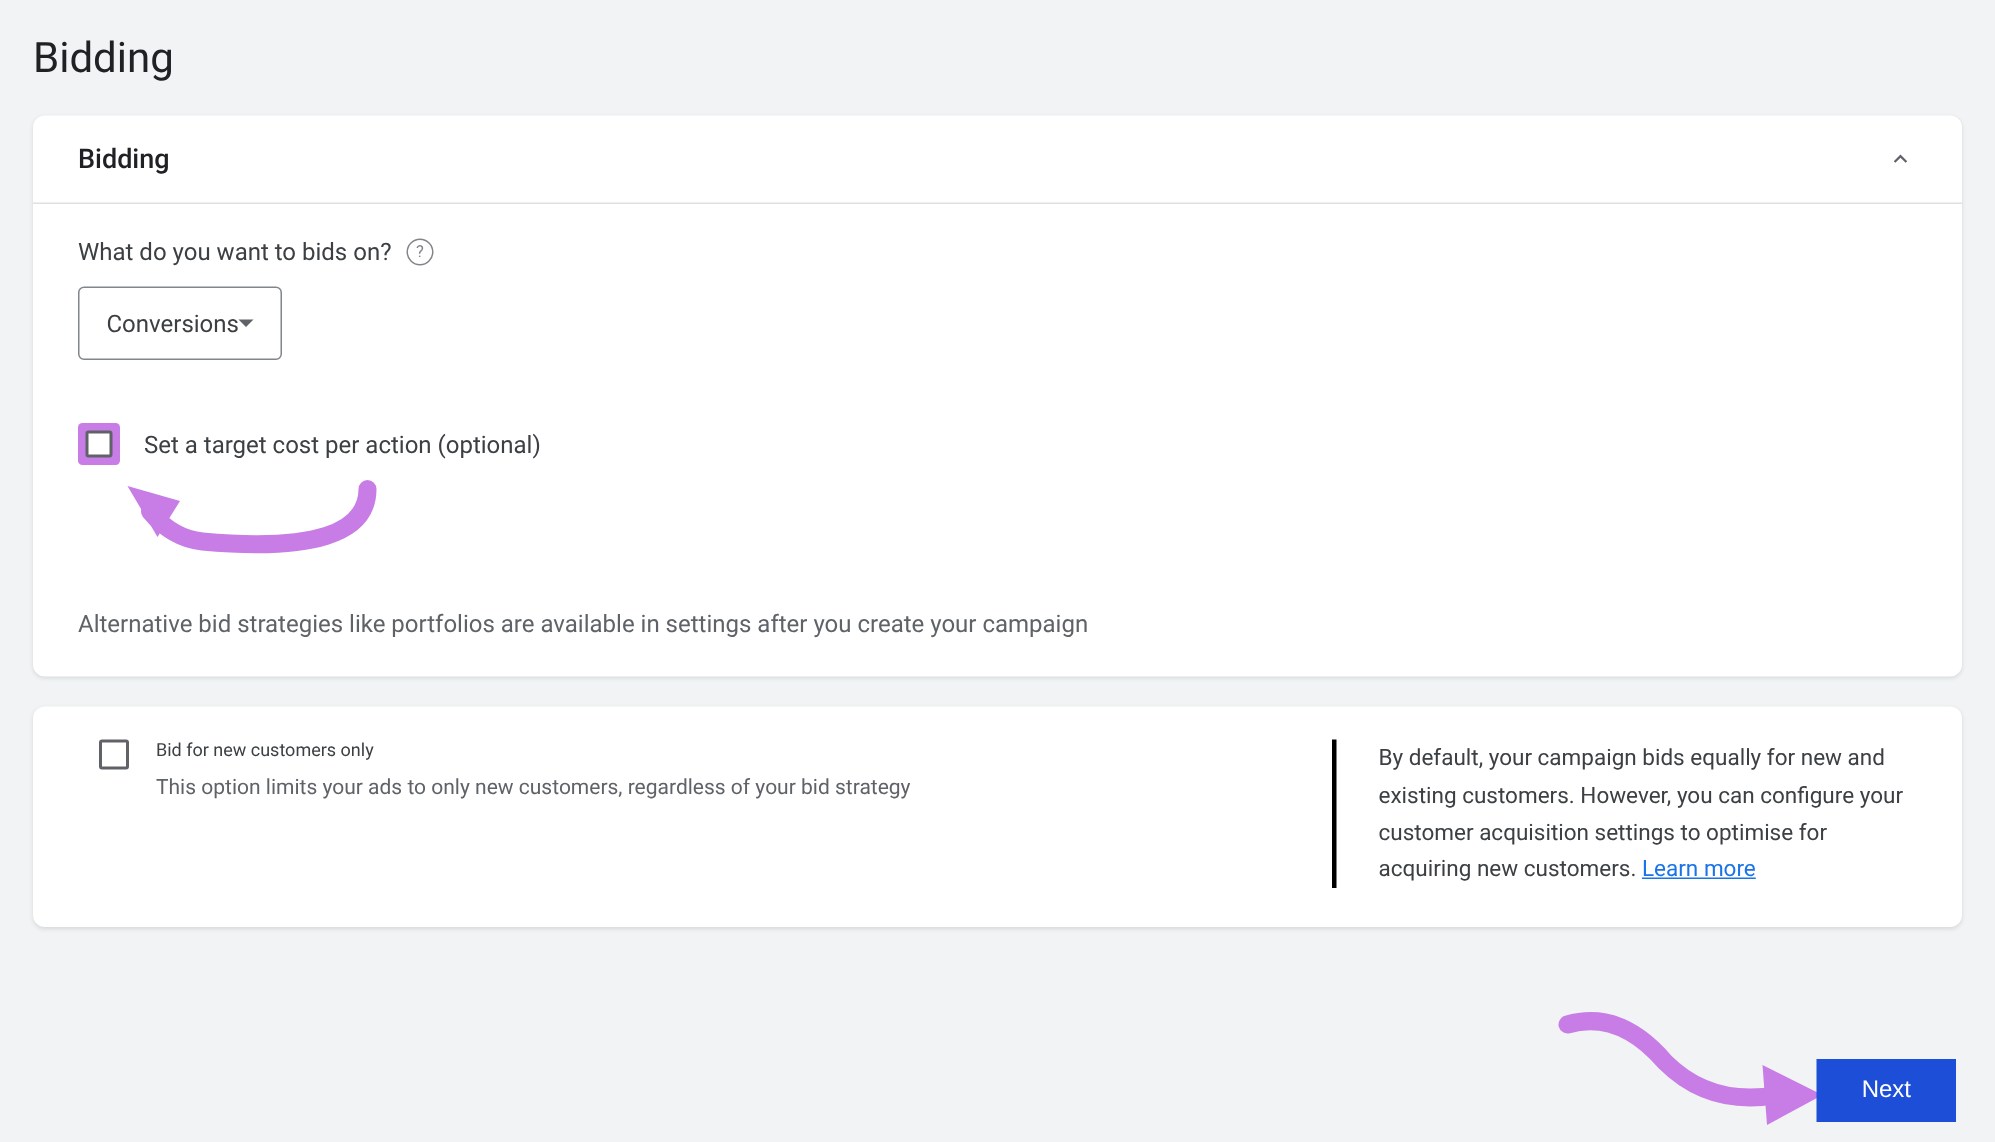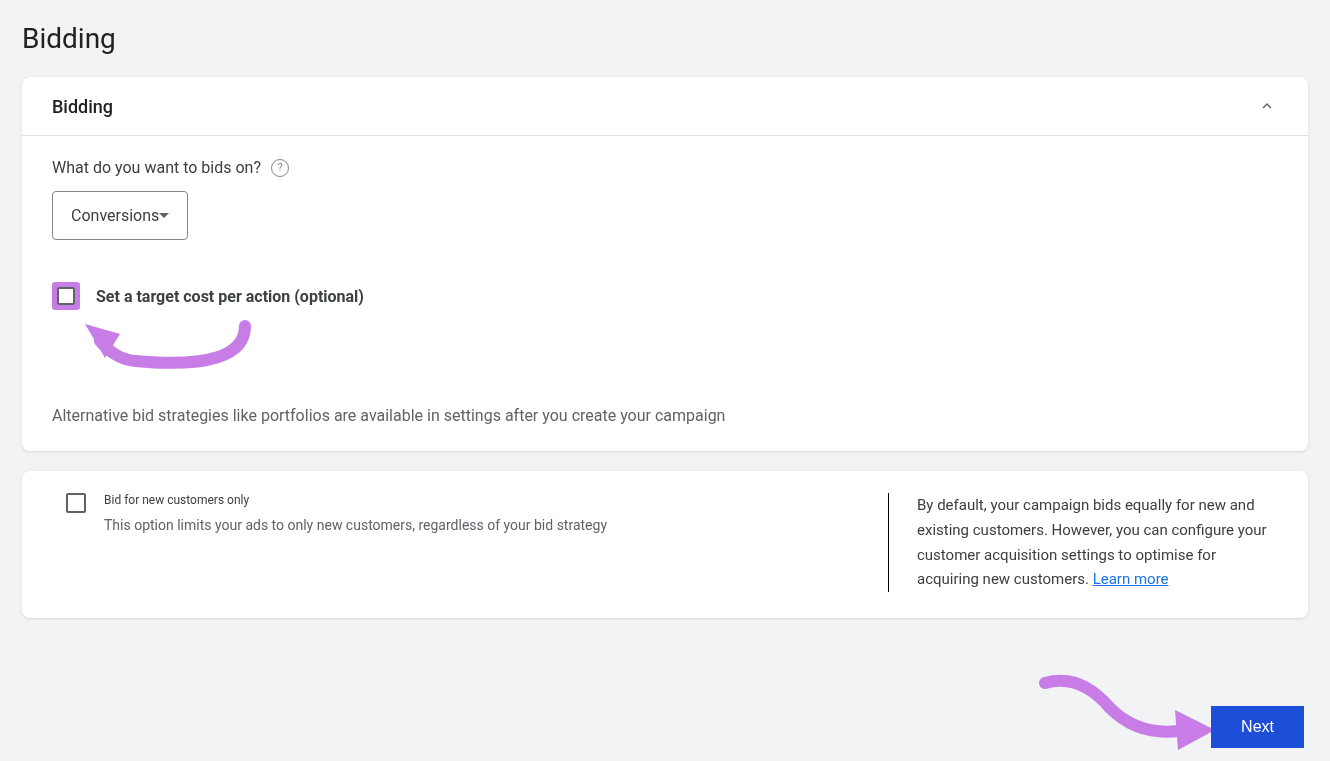--- a/index.html
+++ b/index.html
@@ -95,21 +95,20 @@
     border-left: 5px solid transparent;
     border-right: 5px solid transparent;
     border-top: 5px solid #5f6368;
   }
   .checkbox-row {
     display: flex;
     align-items: center;
     gap: 16px;
     margin-top: 42px;
     position: relative;
-    font-weight: bold;
   }
   .checkbox-hl {
     position: relative;
     width: 28px;
     height: 28px;
     background: #c77ce6;
     border-radius: 3px;
     display: flex;
     align-items: center;
     justify-content: center;
@@ -167,21 +166,21 @@
     font-size: 12px;
     color: #3c4043;
     margin-bottom: 10px;
   }
   .ca-check-text .sub {
     font-size: 14px;
     color: #5f6368;
   }
   .ca-right {
     width: 390px;
-    border-left: 1px solid #000000;
+    border-left: 3px solid #000000;
     padding-left: 28px;
     font-size: 15px;
     color: #3c4043;
     line-height: 1.65;
   }
   .learn-link {
     color: #1a73e8;
     text-decoration: underline;
     cursor: pointer;
   }

